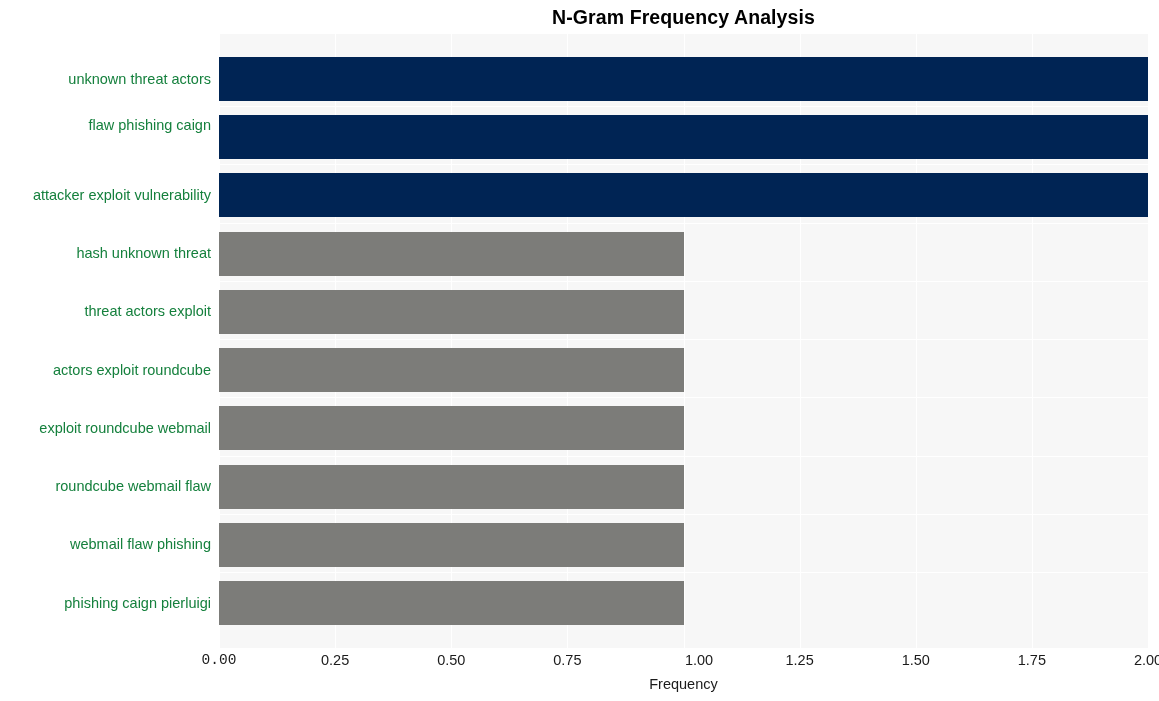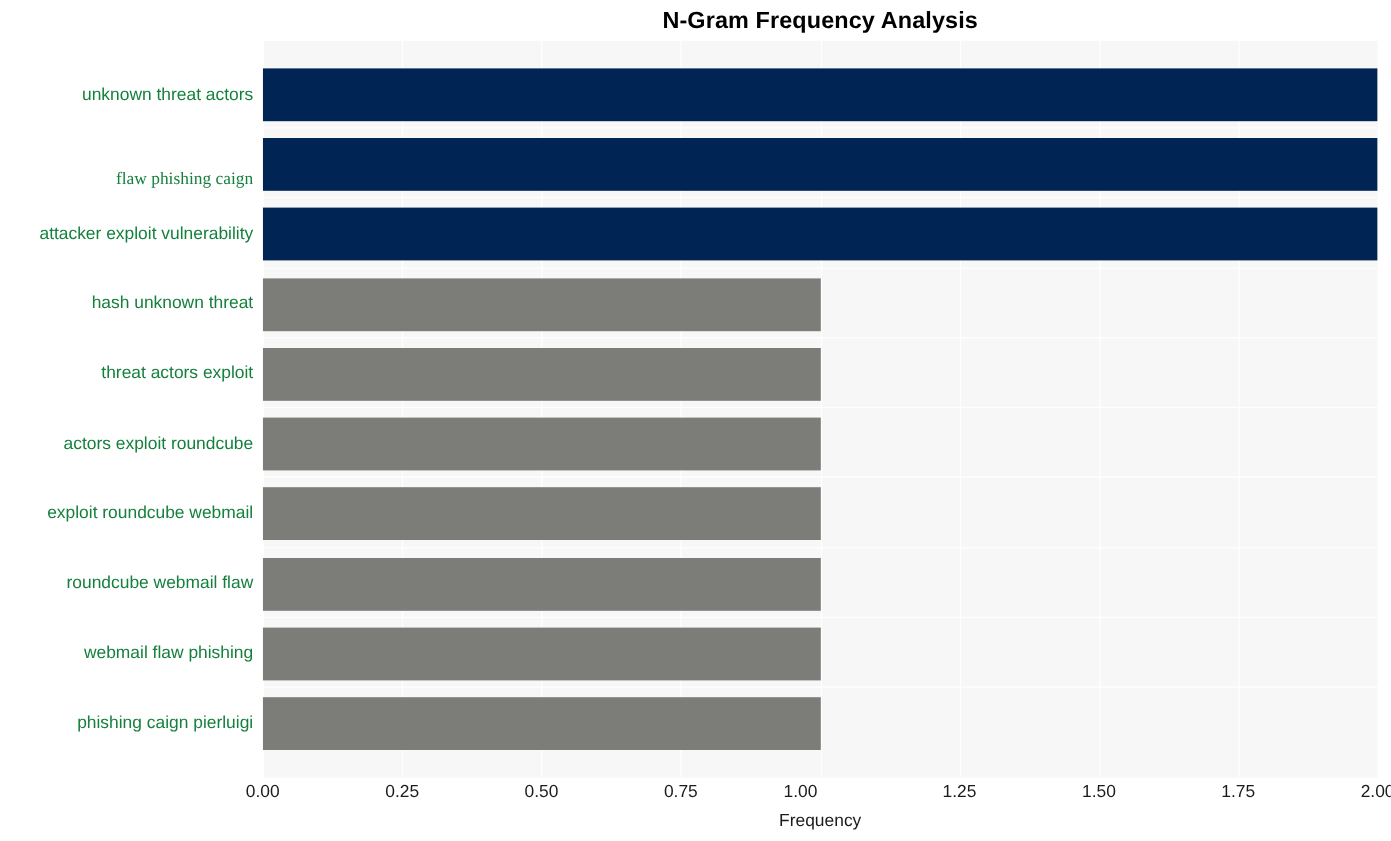--- a/index.html
+++ b/index.html
@@ -152,38 +152,38 @@
       <div class="bar" title="roundcube webmail flaw: 1" style="top: 430.556px; width: 464.5px; background: rgb(124, 124, 121);"></div>
       <div class="hgrid" style="top: 480px;"></div>
       <div class="bar" title="webmail flaw phishing: 1" style="top: 488.778px; width: 464.5px; background: rgb(124, 124, 121);"></div>
       <div class="hgrid" style="top: 538px;"></div>
       <div class="bar" title="phishing caign pierluigi: 1" style="top: 547px; width: 464.5px; background: rgb(124, 124, 121);"></div>
     </div>
 
   <div id="y-axis-labels">
 
   <div class="ytick-label" style="top: 36.5px;">unknown threat actors</div>
-      <div class="ytick-label" style="top: 107px; font-family: Liberation Serif, serif;">flaw phishing caign</div>
+      <div class="ytick-label" style="top: 83px;">flaw phishing caign</div>
       <div class="ytick-label" style="top: 152.944px;">attacker exploit vulnerability</div>
       <div class="ytick-label" style="top: 211.167px;">hash unknown threat</div>
       <div class="ytick-label" style="top: 269.389px;">threat actors exploit</div>
       <div class="ytick-label" style="top: 327.611px; margin-left: 30px;">actors exploit roundcube</div>
       <div class="ytick-label" style="top: 385.833px;">exploit roundcube webmail</div>
       <div class="ytick-label" style="top: 444.056px; margin-left: 27px;">roundcube webmail flaw</div>
       <div class="ytick-label" style="top: 502.278px;">webmail flaw phishing</div>
       <div class="ytick-label" style="top: 560.5px; margin-left: 28px;">phishing caign pierluigi</div>
     </div>
 
   <div id="x-axis-labels">
 
-  <div class="xtick-label" style="left: 0px;">0.00</div>
+  <div class="xtick-label" style="left: 0px; font-family: Liberation Mono, monospace;">0.00</div>
       <div class="xtick-label" style="left: 116.125px;">0.25</div>
       <div class="xtick-label" style="left: 232.25px;">0.50</div>
       <div class="xtick-label" style="left: 348.375px;">0.75</div>
-      <div class="xtick-label" style="left: 448px;">1.00</div>
+      <div class="xtick-label" style="left: 480px;">1.00</div>
       <div class="xtick-label" style="left: 580.625px;">1.25</div>
       <div class="xtick-label" style="left: 696.75px;">1.50</div>
       <div class="xtick-label" style="left: 812.875px;">1.75</div>
       <div class="xtick-label" style="left: 929px;">2.00</div>
     </div>
 
   <div id="x-axis-title">Frequency</div>
 
 </div>
 

